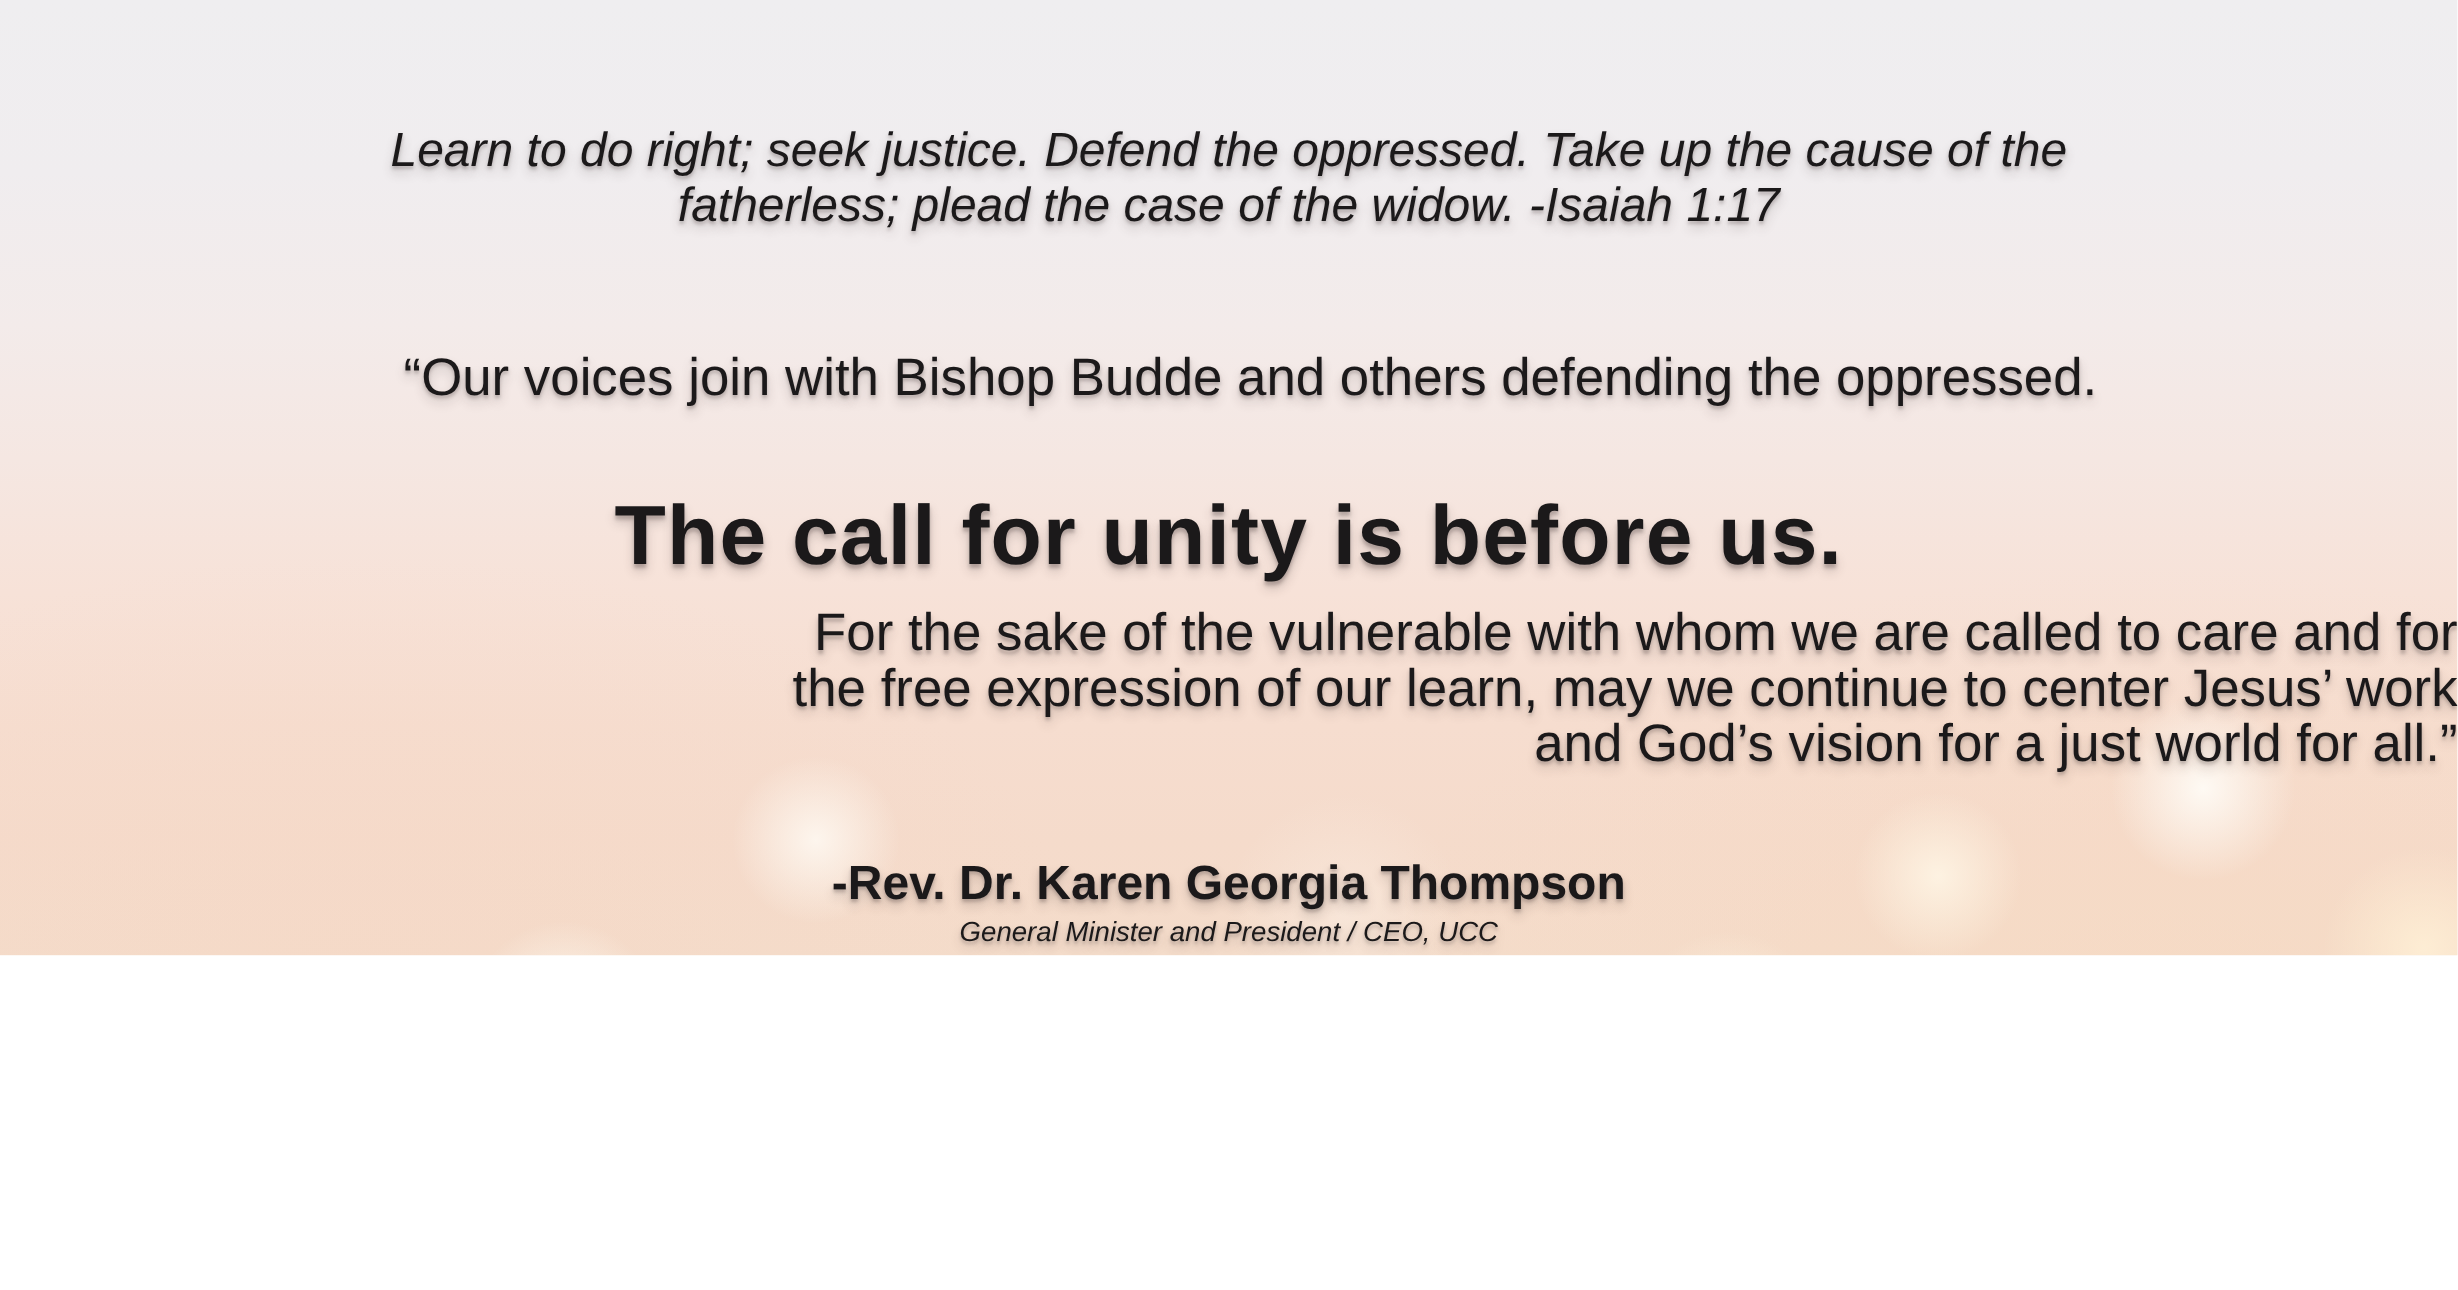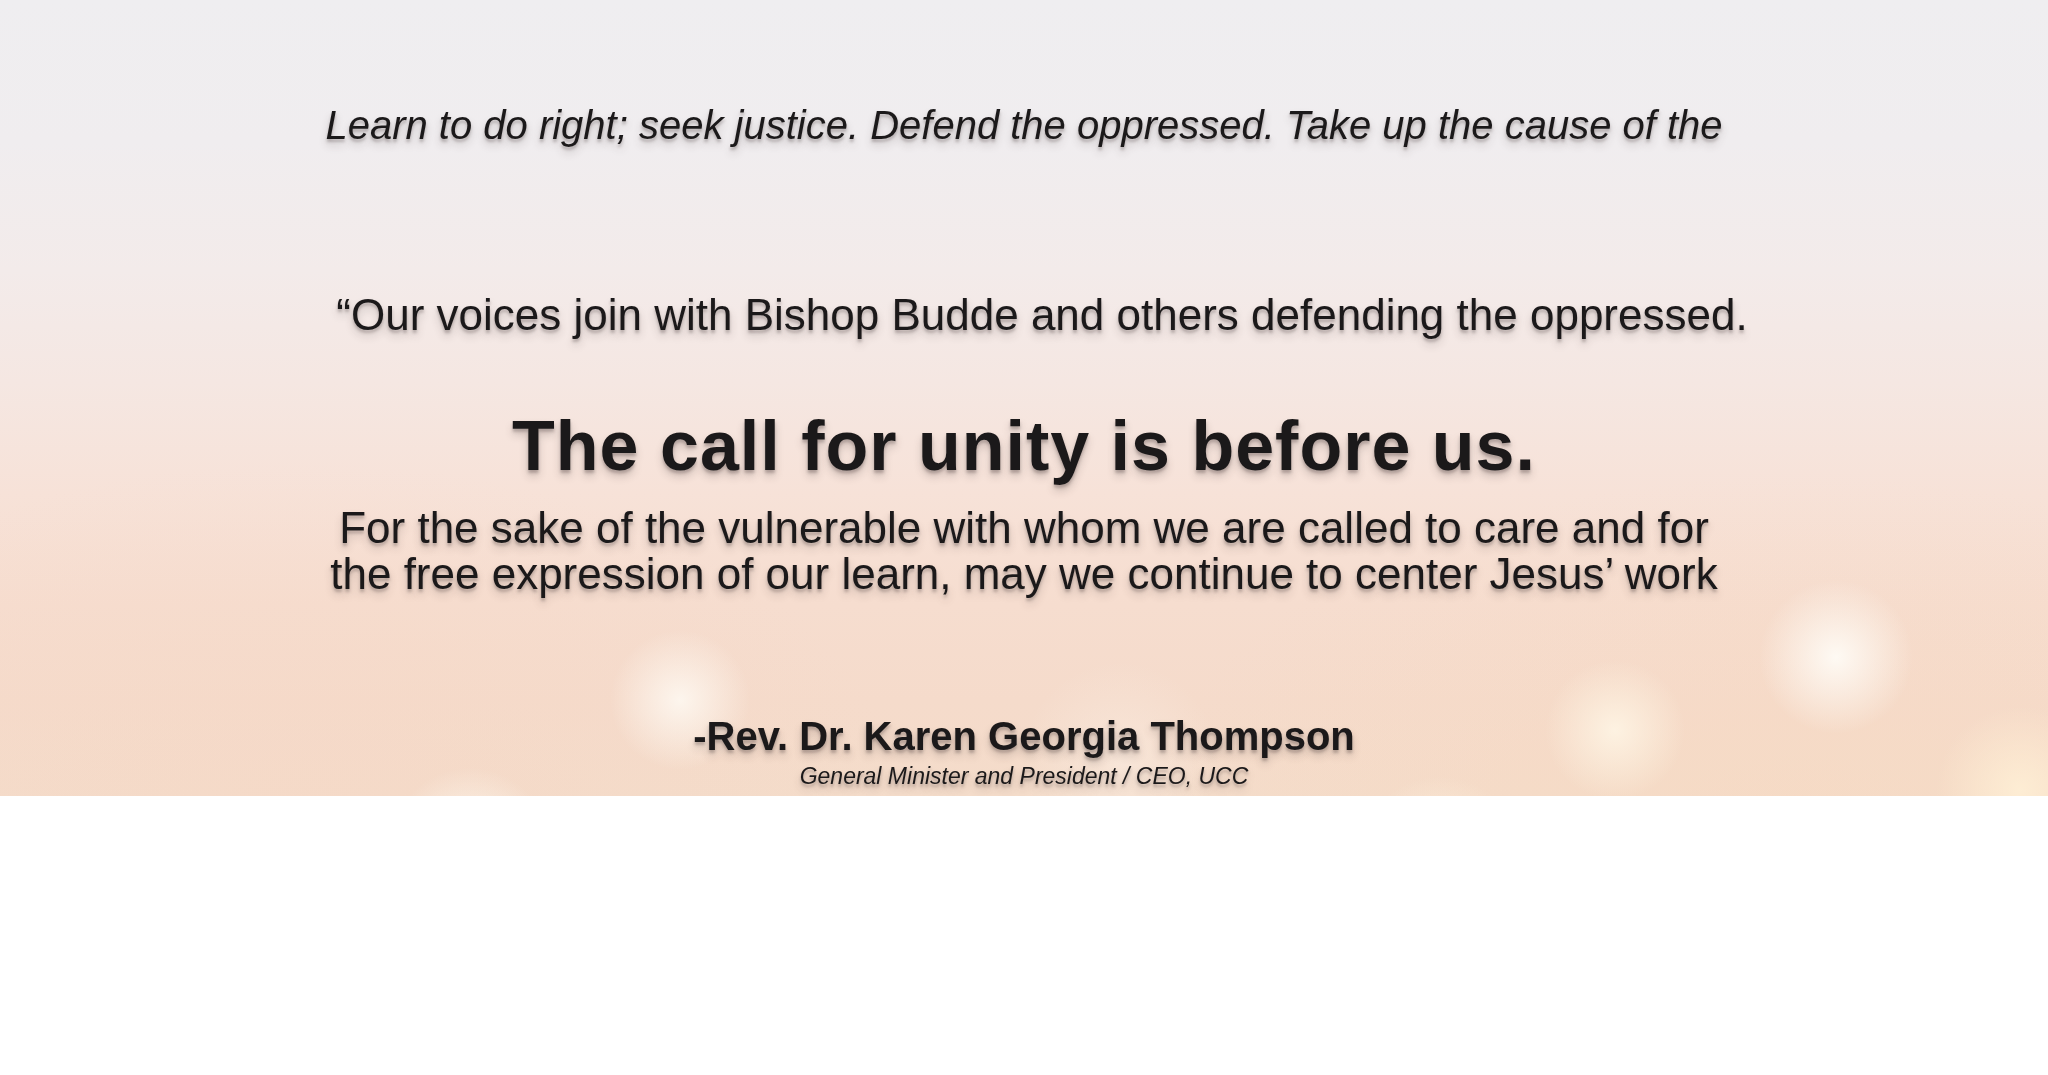--- a/index.html
+++ b/index.html
@@ -94,20 +94,21 @@
     font-size: 70px;
     font-weight: 700;
     line-height: 84px;
     letter-spacing: 1px;
   }
 
   .quote-body {
     top: 505px;
     font-size: 44px;
     line-height: 46px;
+    text-align: right;
   }
 
   .attribution-name {
     top: 714px;
     font-size: 40px;
     font-weight: 700;
     line-height: 44px;
   }
 
   .attribution-title {
@@ -120,30 +121,32 @@
 </style>
 </head>
 <body>
 
 <div class="canvas">
 
   <div class="bokeh-layer"></div>
 
   <div class="text-block scripture">
     <div>Learn to do right; seek justice. Defend the oppressed. Take up the cause of the</div>
+    <div>fatherless; plead the case of the widow. -Isaiah 1:17</div>
   </div>
 
   <div class="text-block quote-intro">
     <div>“Our voices join with Bishop Budde and others defending the oppressed.</div>
   </div>
 
   <div class="text-block quote-headline">The call for unity is before us.</div>
 
   <div class="text-block quote-body">
     <div>For the sake of the vulnerable with whom we are called to care and for</div>
     <div>the free expression of our learn, may we continue to center Jesus’ work</div>
+    <div>and God’s vision for a just world for all.”</div>
   </div>
 
   <div class="text-block attribution-name">-Rev. Dr. Karen Georgia Thompson</div>
 
   <div class="text-block attribution-title">General Minister and President / CEO, UCC</div>
 
 </div>
 
 </body></html>

